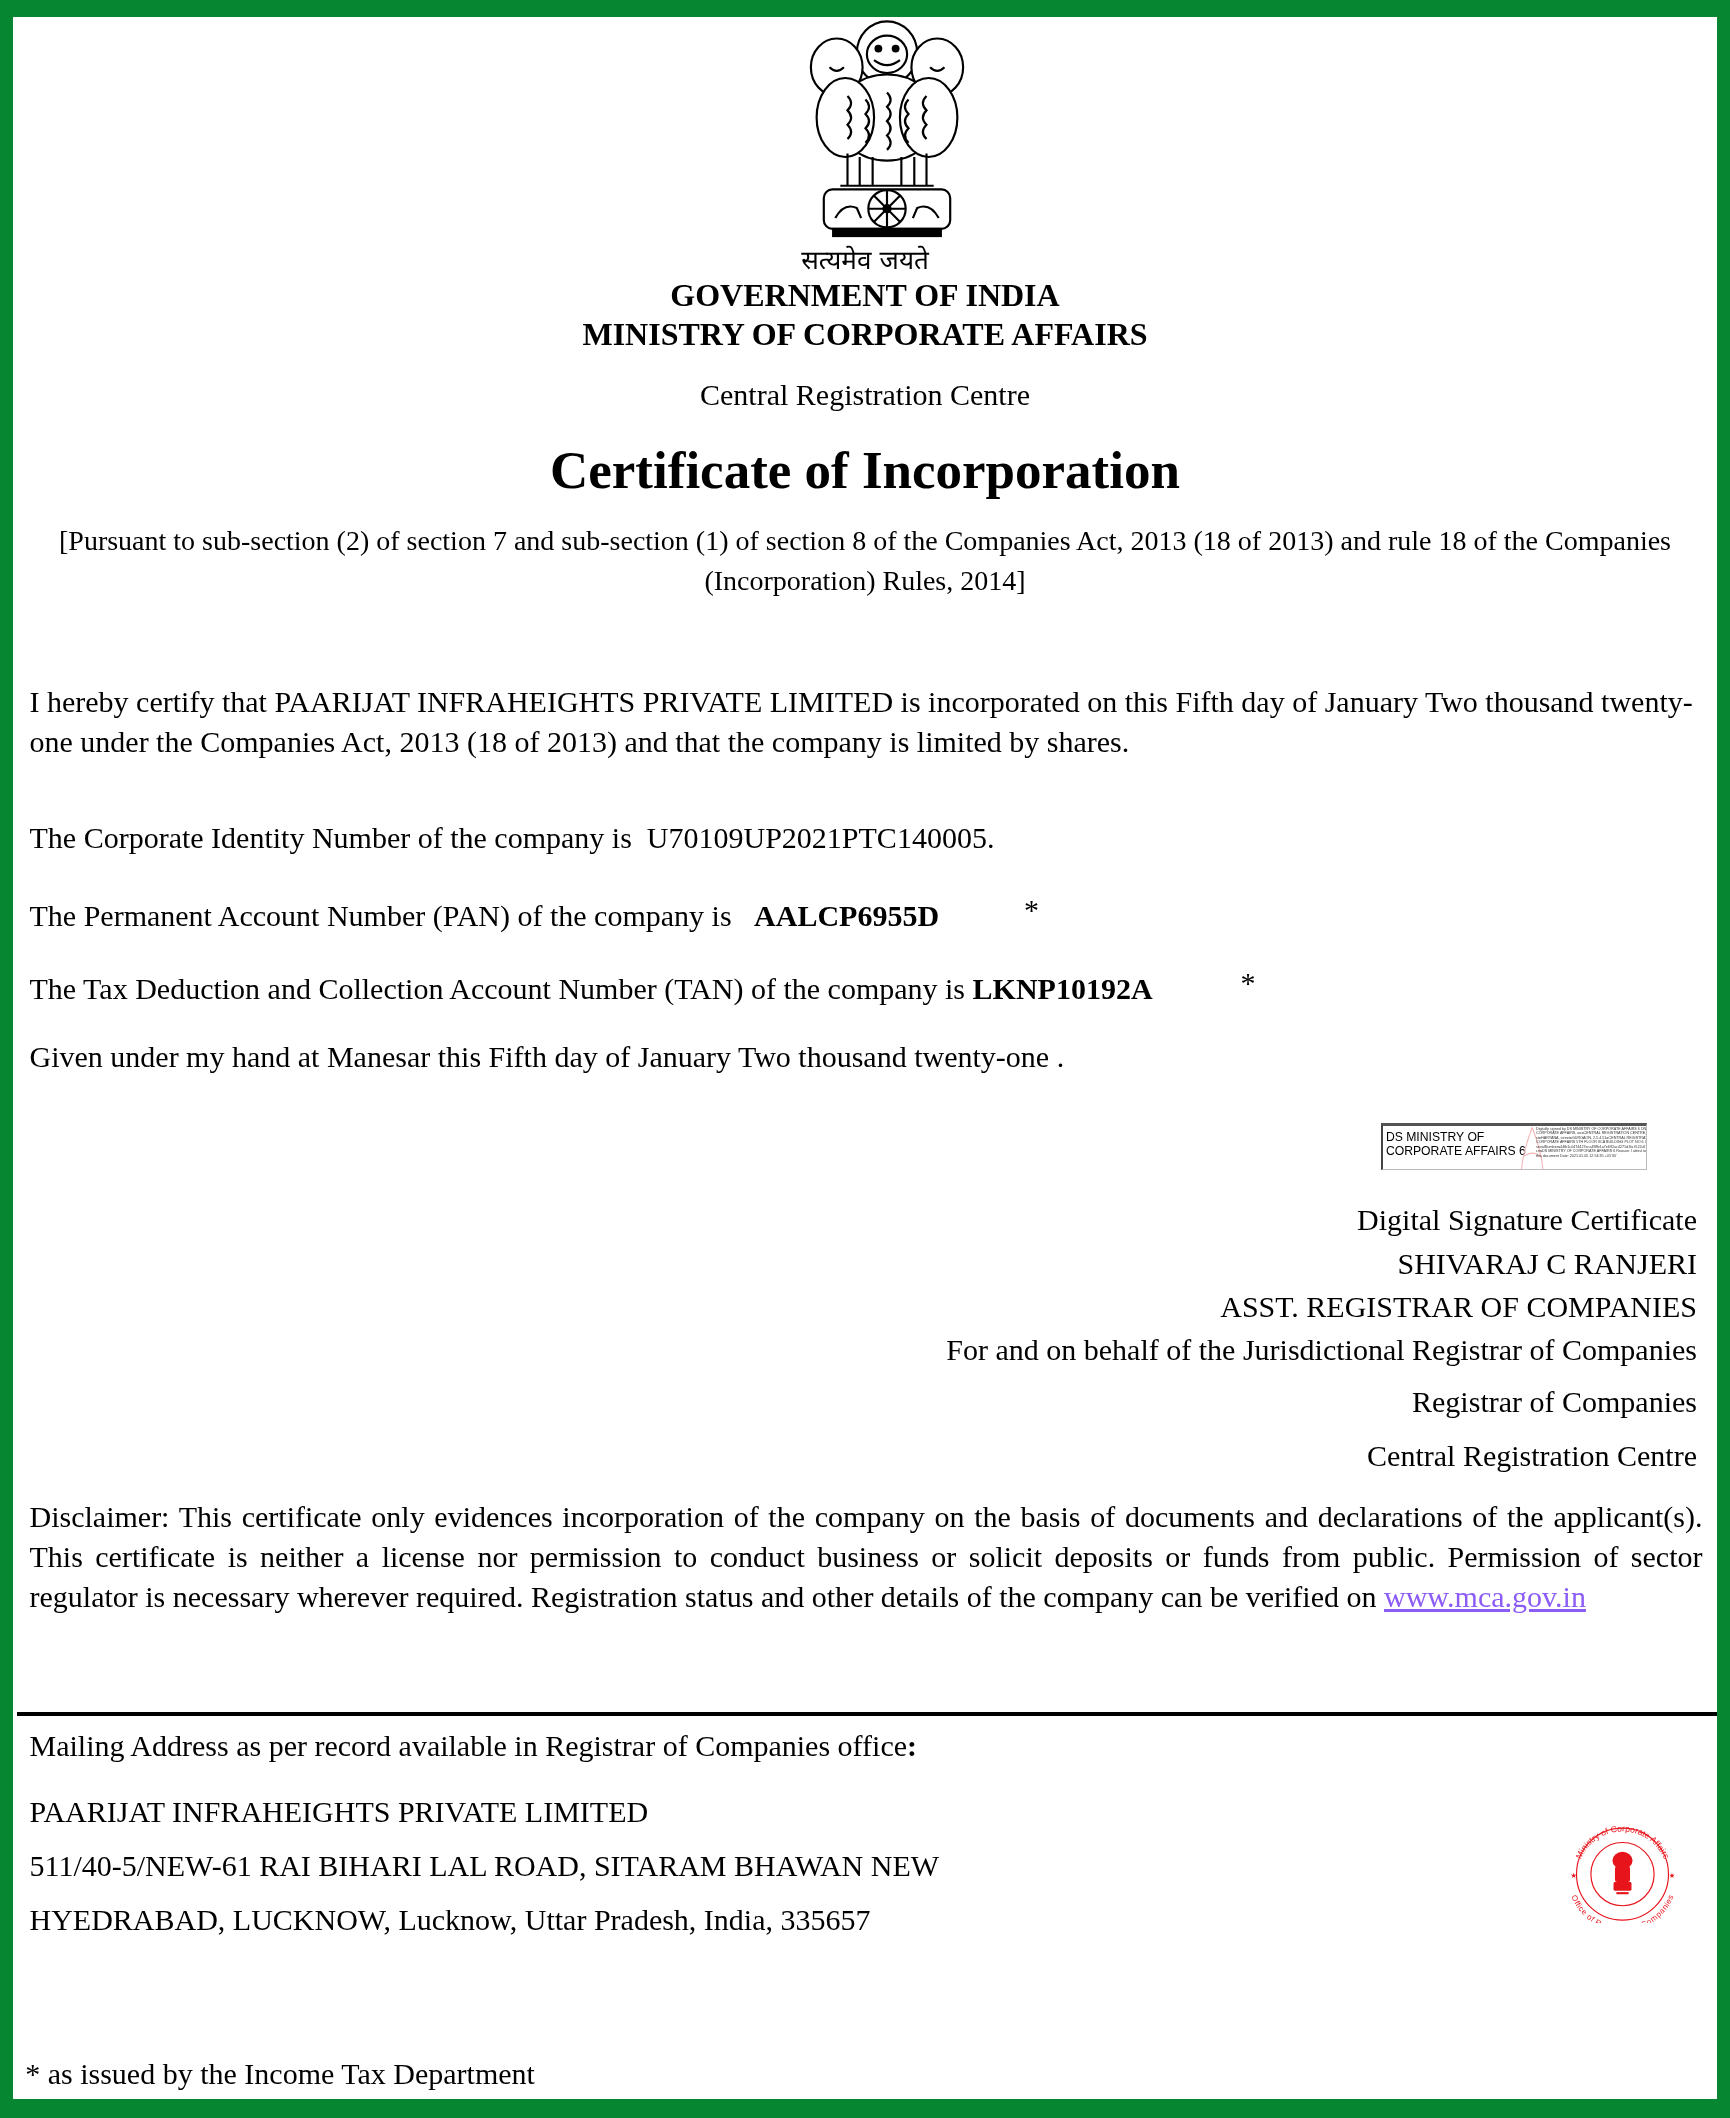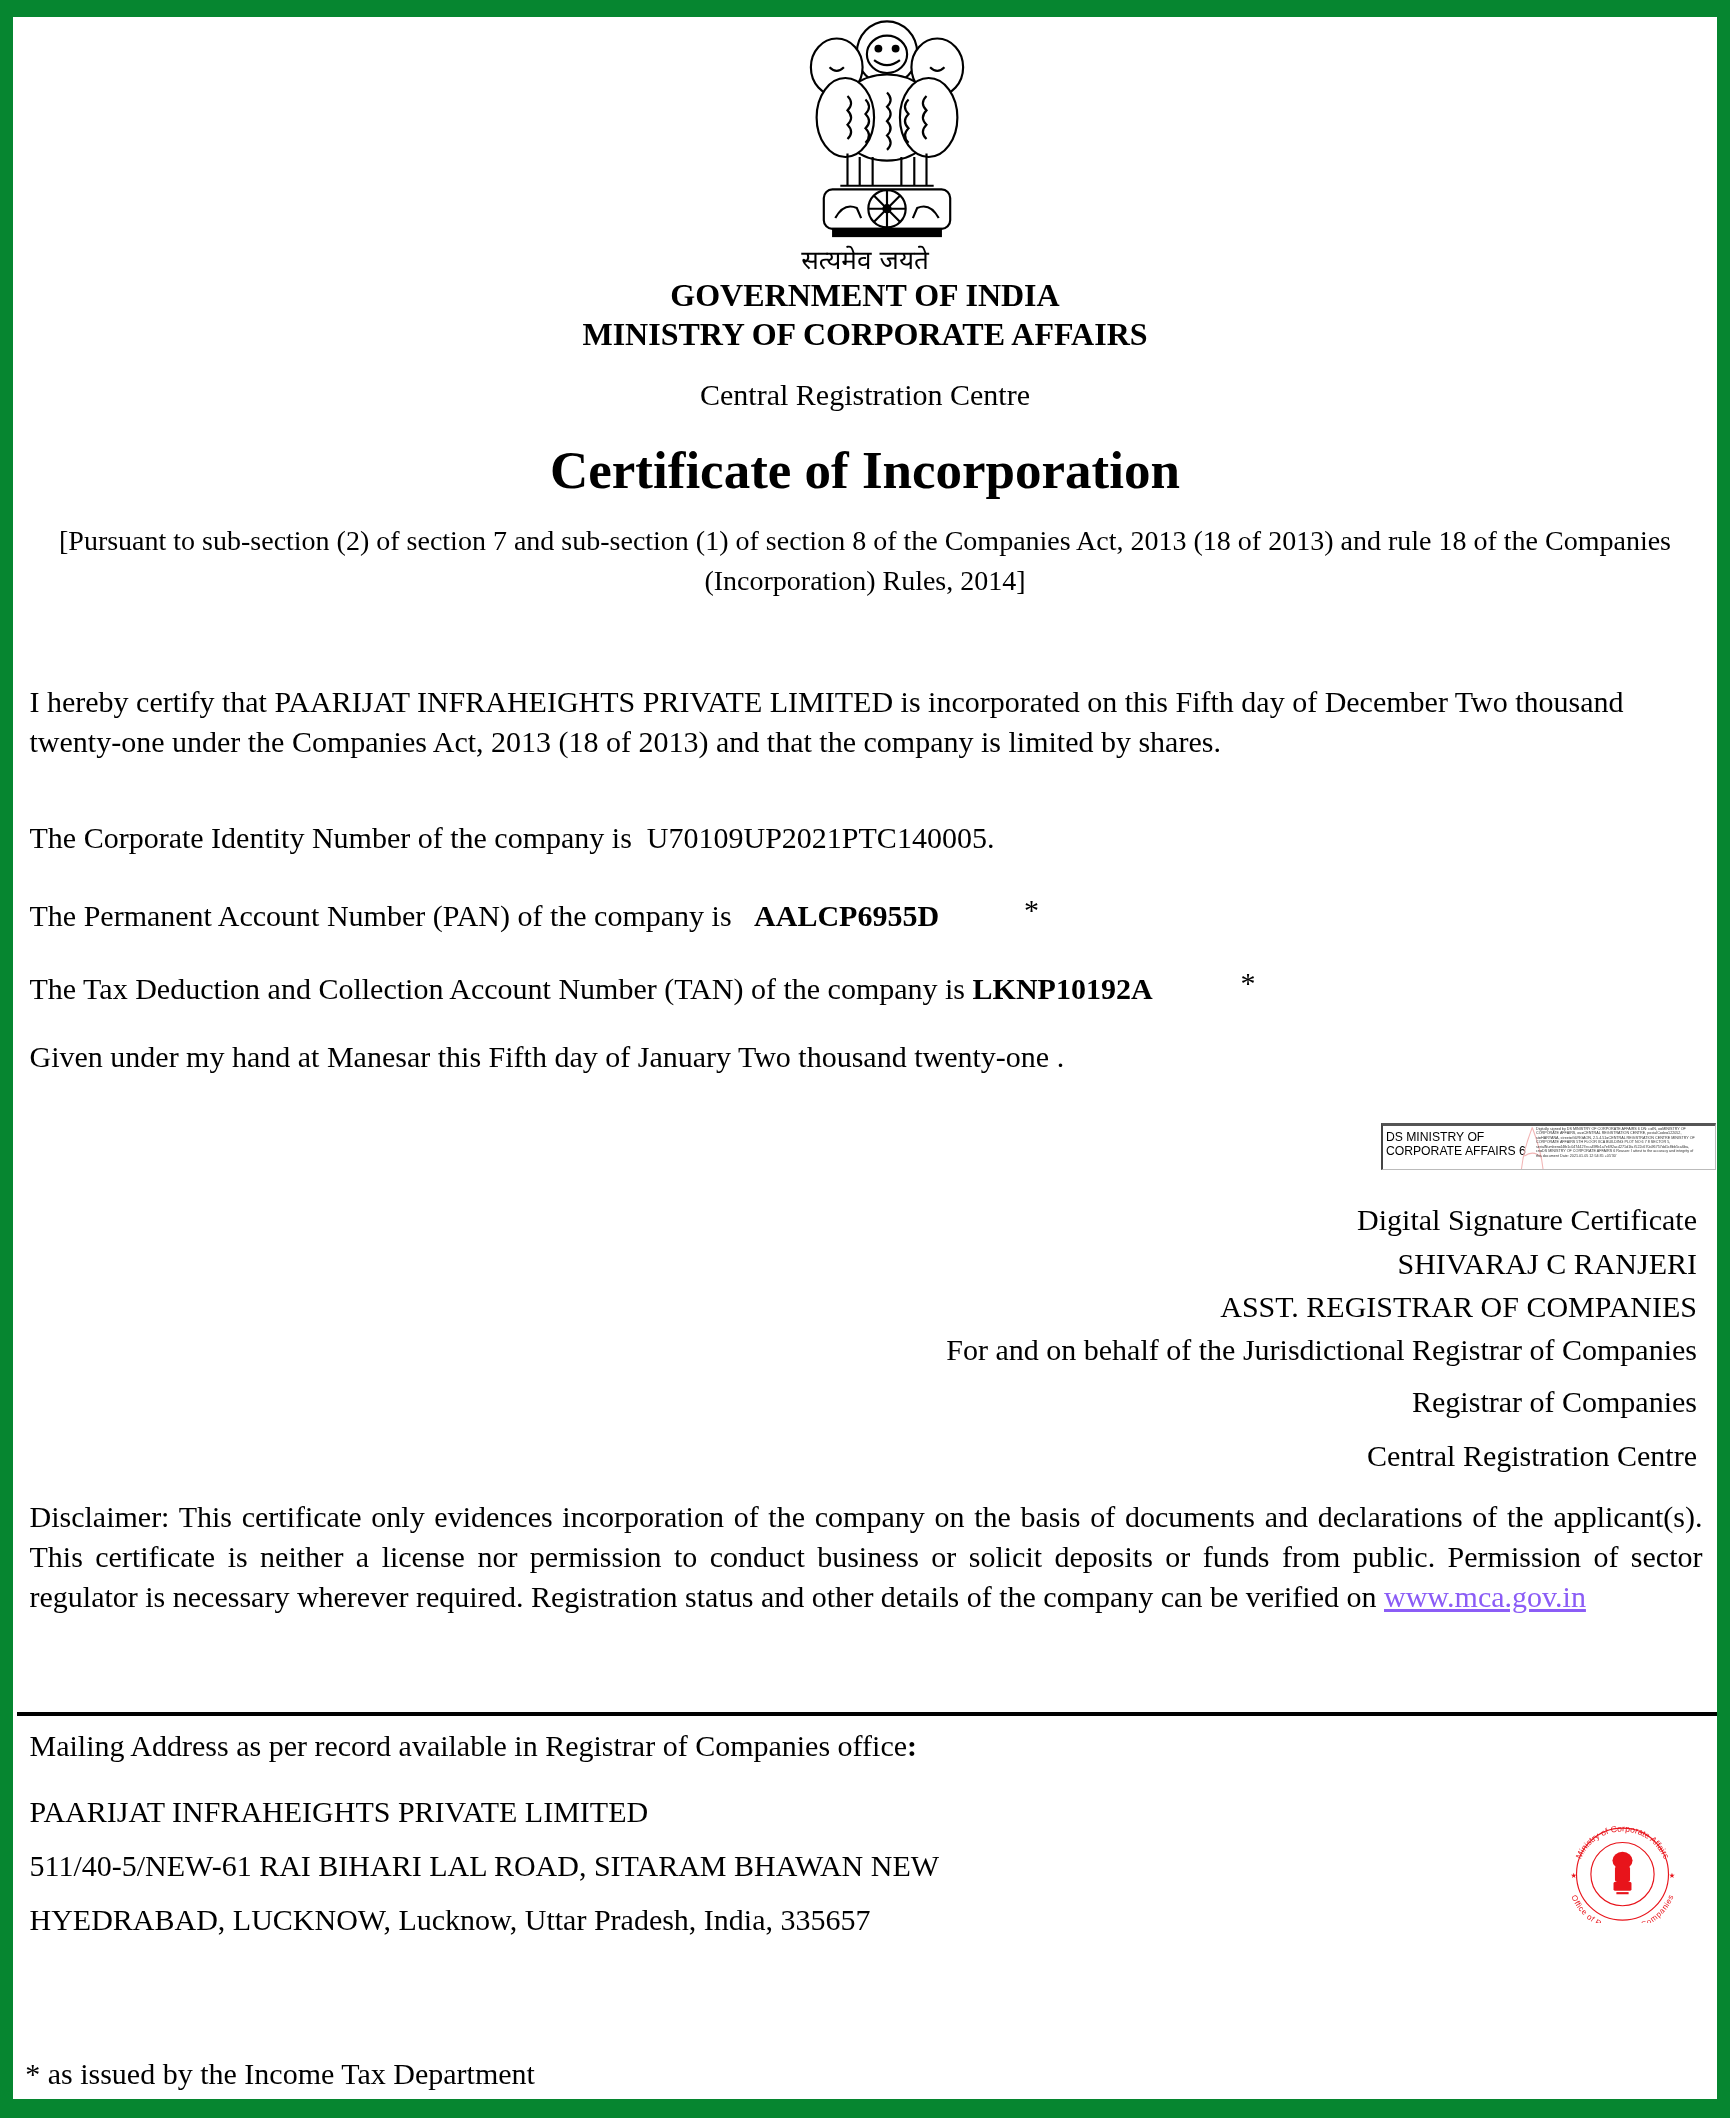--- a/index.html
+++ b/index.html
@@ -21,21 +21,21 @@
     .title { top: 421px; font-size: 53px; font-weight: bold; line-height: 65px; }
     .pursuant { top: 504px; font-size: 28px; line-height: 40px; white-space: normal; padding: 0 14.4px; }
     .body-text { font-size: 30px; line-height: 40px; }
     .para1 { left: 16.5px; top: 665px; width: 1669px; white-space: normal; }
     .cin { left: 16.5px; top: 801px; }
     .pan { left: 16.5px; top: 879px; }
     .tan { left: 16.5px; top: 952px; }
     .given { left: 16.5px; top: 1020px; }
     .bold { font-weight: bold; }
     .ds-box {
-      position: absolute; left: 1368px; top: 1106px; width: 335px; height: 47px;
+      position: absolute; left: 1368px; top: 1106px; width: 266px; height: 47px;
       border: 1.4px solid #bbb; border-top: 3.6px solid #555; border-left: 2.9px solid #444;
       background: #fff; overflow: hidden;
     }
     .ds-left { position: absolute; left: 2.9px; top: 5.8px; font-family: "Liberation Sans", sans-serif; font-size: 12.2px; line-height: 13.7px; white-space: nowrap; }
     .ds-right { position: absolute; left: 153px; top: 1.4px; width: 160px; font-family: "Liberation Sans", sans-serif; font-size: 3.7px; line-height: 4.5px; color: #333; white-space: normal; }
     .ds-mark { position: absolute; left: 137px; top: 0px; width: 24.5px; height: 46px; }
     .sig { right: 20px; text-align: right; font-size: 30px; line-height: 40px; }
     .disclaimer { left: 16.5px; top: 1480px; width: 1673px; font-size: 30px; line-height: 40px; text-align: justify; white-space: normal; }
     .disclaimer a { color: #8b5cf6; text-decoration: underline; }
     .divider { position: absolute; left: 3.6px; top: 1695px; width: 1700px; height: 4.3px; background: #000; }
@@ -83,21 +83,21 @@
     </g>
   </svg>
   <div class="motto">सत्यमेव जयते</div>
 
   <div class="abs center gov">GOVERNMENT OF INDIA</div>
   <div class="abs center gov2">MINISTRY OF CORPORATE AFFAIRS</div>
   <div class="abs center crc">Central Registration Centre</div>
   <div class="abs center title">Certificate of Incorporation</div>
   <div class="abs center pursuant">[Pursuant to sub-section (2) of section 7 and sub-section (1) of section 8 of the Companies Act, 2013 (18 of 2013) and rule 18 of the Companies (Incorporation) Rules, 2014]</div>
 
-  <div class="abs body-text para1">I hereby certify that PAARIJAT INFRAHEIGHTS PRIVATE LIMITED is incorporated on this Fifth day of December Two thousand twenty-one under the Companies Act, 2013 (18 of 2013) and that the company is limited by shares.</div>
+  <div class="abs body-text para1">I hereby certify that PAARIJAT INFRAHEIGHTS PRIVATE LIMITED is incorporated on this Fifth day of January Two thousand twenty-one under the Companies Act, 2013 (18 of 2013) and that the company is limited by shares.</div>
 
   <div class="abs body-text cin">
     <span>The Corporate Identity Number of the company is</span>&nbsp;&nbsp;<span>U70109UP2021PTC140005.</span>
   </div>
 
   <div class="abs body-text pan">
     <span>The Permanent Account Number (PAN) of the company is</span>&nbsp;&nbsp;&nbsp;<span class="bold">AALCP6955D</span><span style="display:inline-block;width:85px;"></span><span style="position:relative;top:-5.8px;">*</span>
   </div>
 
   <div class="abs body-text tan">

